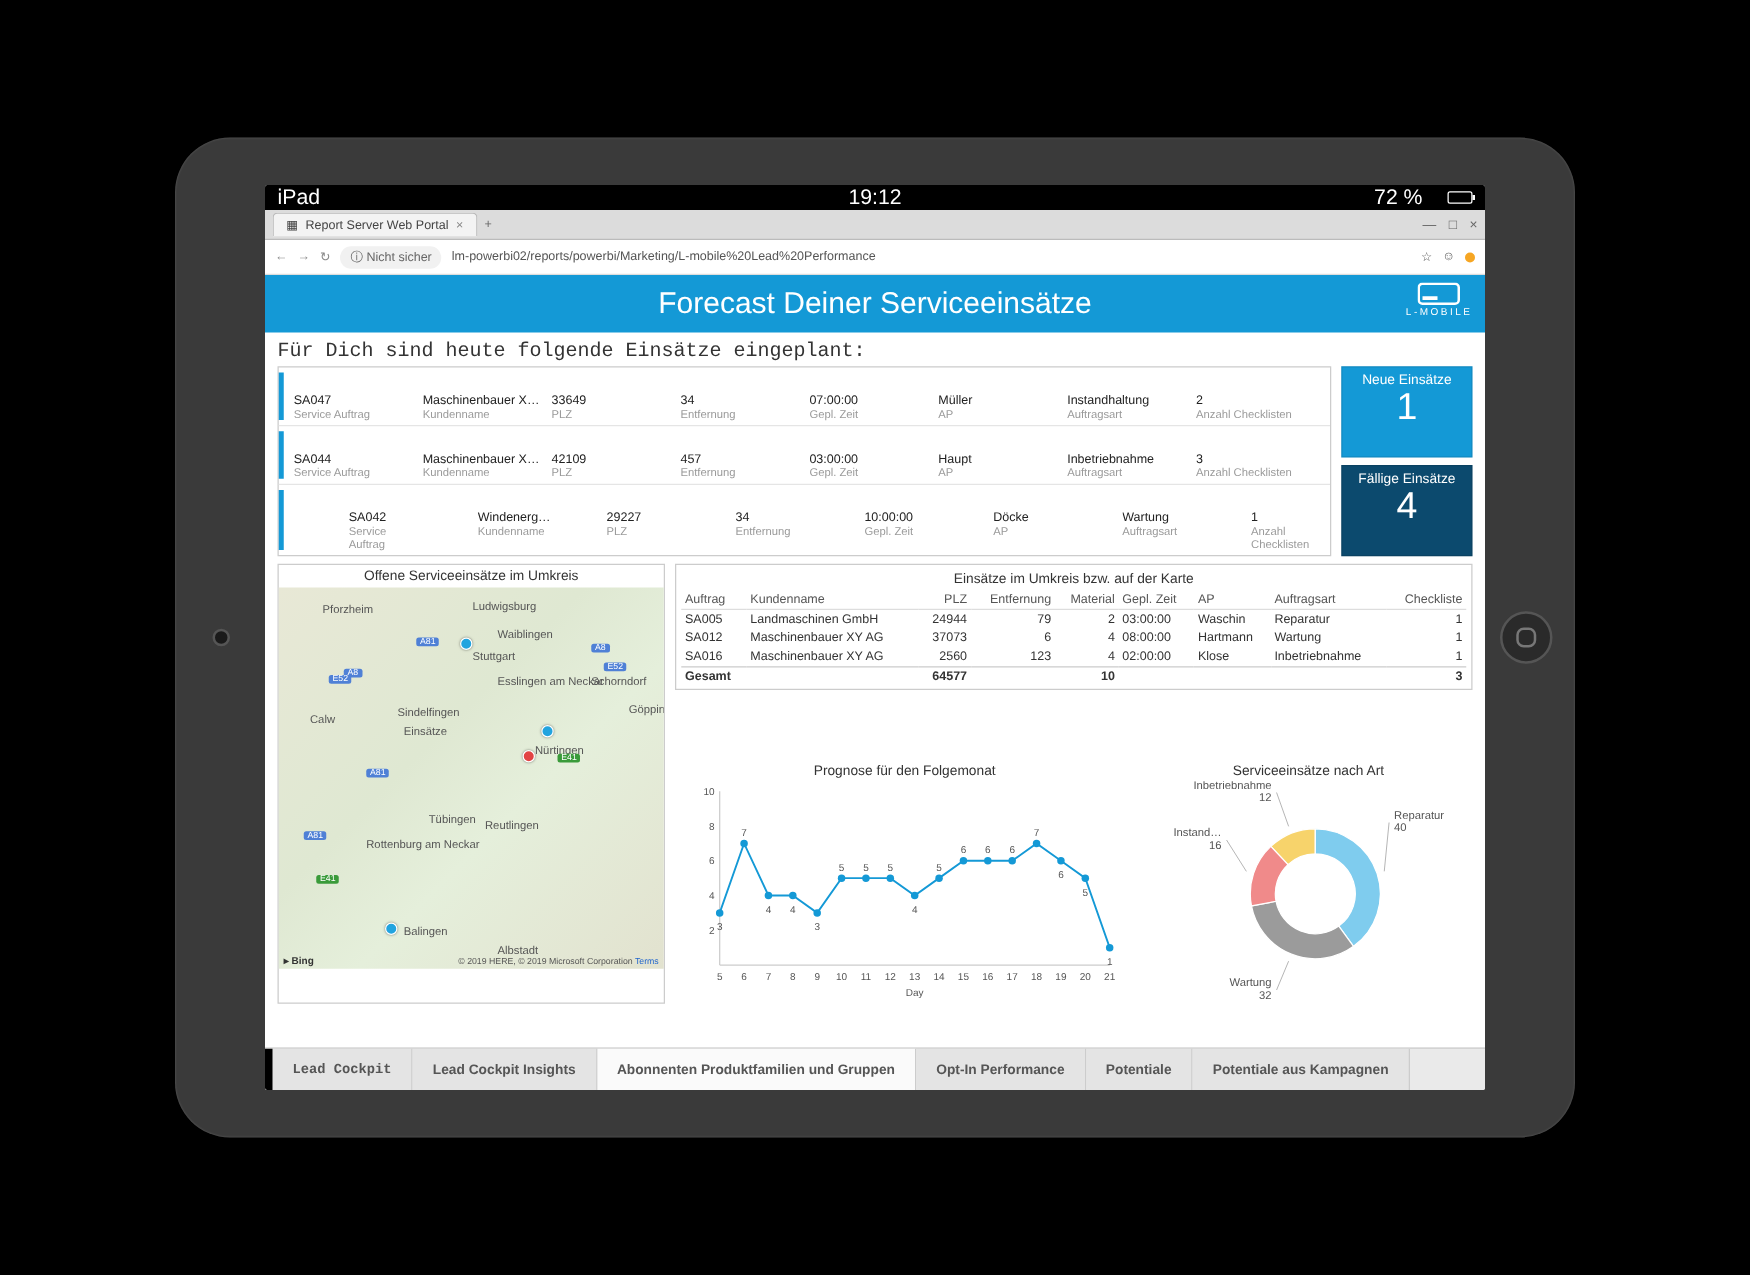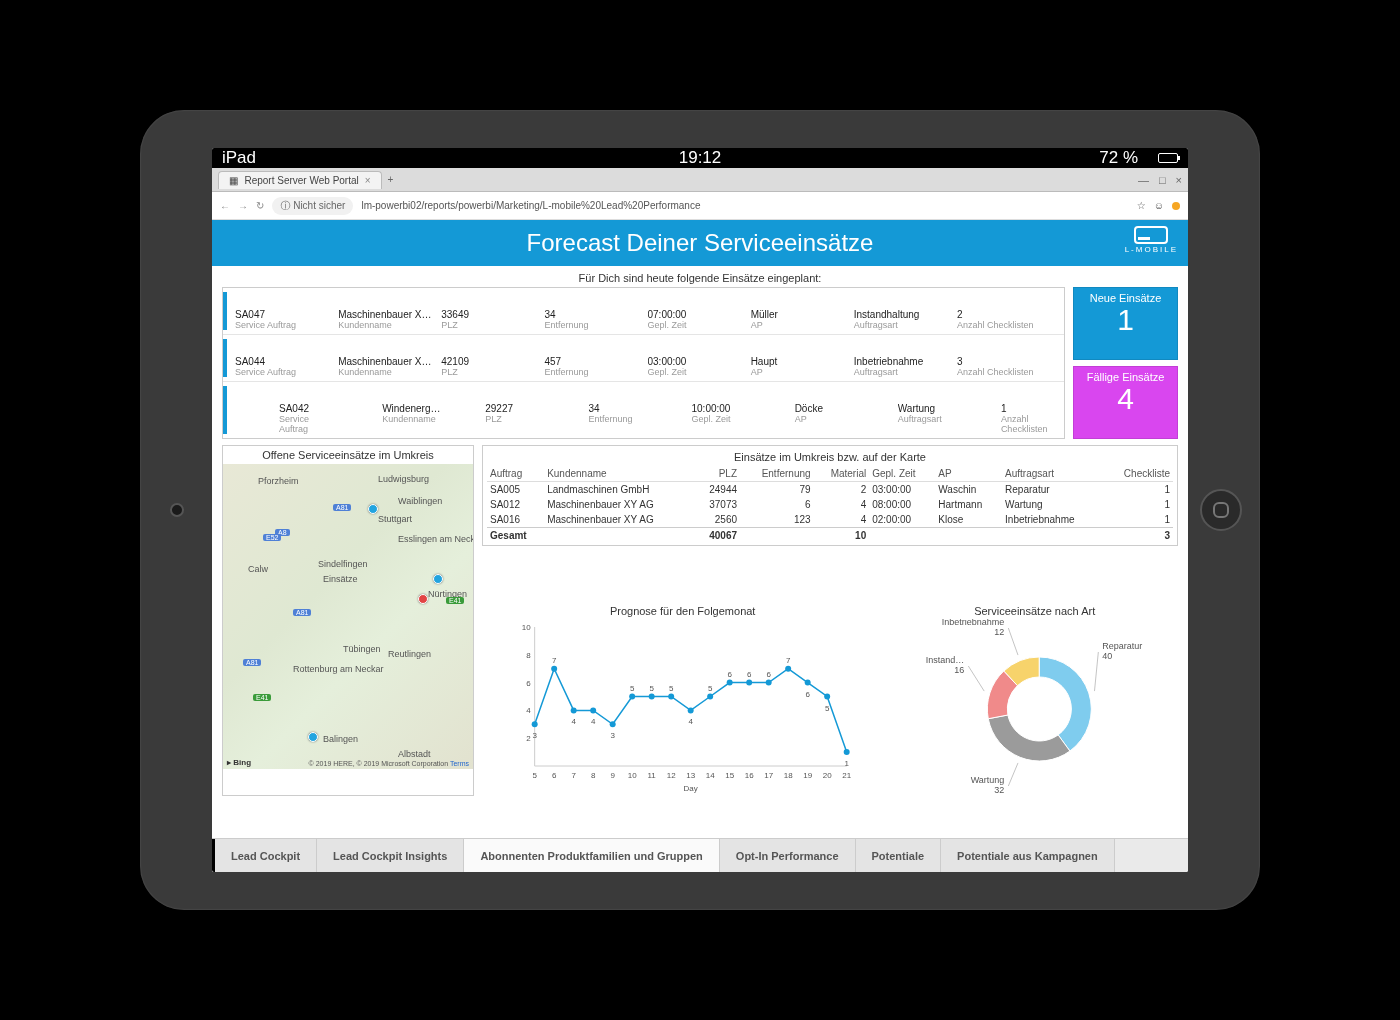--- a/index.html
+++ b/index.html
@@ -24,37 +24,37 @@
 .nav-icon{color:#888;}
 .url-chip{background:#f1f1f1;border-radius:10px;padding:2px 8px;color:#666;}
 .url-right{margin-left:auto;display:flex;align-items:center;gap:8px;}
 .dot-orange{width:8px;height:8px;border-radius:50%;background:#f6a623;}
 .content{flex:1;display:flex;flex-direction:column;overflow:hidden;}
 .header-band{background:#1499d6;color:#fff;height:46px;display:flex;align-items:center;justify-content:center;position:relative;}
 .header-band h1{font-weight:300;font-size:24px;}
 .logo-box{position:absolute;right:10px;top:6px;text-align:center;color:#fff;font-size:8px;letter-spacing:2px;}
 .logo-box svg{display:block;margin:0 auto 1px;}
 .main-grid{padding:6px 10px 0;font-size:10px;color:#333;flex:1;overflow:hidden;}
-.today-title{text-align:center;font-size:11px;margin-bottom:3px;}
+.today-title{font-size:16px;margin-bottom:3px;font-family:Liberation Mono, monospace;}
 .top-row{display:flex;gap:8px;}
 .plan-box{flex:1;border:1px solid #ccc;}
 .plan-row{display:flex;border-bottom:1px solid #e5e5e5;padding:4px 4px 4px 0;}
 .plan-row:last-child{border-bottom:none;gap:44px;}
 .blue-bar{width:4px;background:#1499d6;margin-right:8px;}
 .plan-col{flex:1;min-width:0;margin-top:17px;}
 .val{color:#222;font-size:10px;white-space:nowrap;overflow:hidden;text-overflow:ellipsis;}
 .lab{color:#9a9a9a;font-size:9px;}
 .kpi-col{width:105px;display:flex;flex-direction:column;gap:6px;}
 .kpi{color:#fff;text-align:center;padding:4px 0 2px;flex:1;border:1px solid rgba(0,0,0,.1);}
 .kpi.blue{background:#1499d6;}
-.kpi.red{background:#d946ef;}
+.kpi.red{background:#0c4a6e;}
 .kpi .t{font-size:11px;}
 .kpi .n{font-size:30px;line-height:1.05;}
 .mid-row{display:flex;gap:8px;margin-top:6px;}
-.map-panel{width:252px;border:1px solid #ccc;}
+.map-panel{width:310px;border:1px solid #ccc;}
 .panel-title{text-align:center;font-size:11px;padding:3px 0;}
 .map-body{height:305px;background:linear-gradient(135deg,#e8e8d6 0%,#dfe8d2 40%,#e5efdb 60%,#e2e2cf 100%);position:relative;overflow:hidden;}
 .city{position:absolute;font-size:9px;color:#555;white-space:nowrap;}
 .pin{position:absolute;width:10px;height:10px;border-radius:50%;border:1px solid #fff;box-shadow:0 0 2px rgba(0,0,0,.5);}
 .pin.blue{background:#22a4df;}
 .pin.red{background:#e24444;}
 .road{position:absolute;font-size:7px;background:#4f80d6;color:#fff;padding:0 3px;border-radius:2px;}
 .road.green{background:#3a9b3a;}
 .map-attr{position:absolute;bottom:2px;left:4px;font-size:8px;font-weight:bold;}
 .map-copy{position:absolute;bottom:2px;right:4px;font-size:7px;color:#555;}
@@ -67,21 +67,21 @@
 .data-tbl .r{text-align:right;}
 .data-tbl tfoot td{font-weight:bold;border-top:1px solid #ccc;}
 .charts-row{display:flex;gap:8px;margin-top:14px;flex:1;}
 .chart-box{position:relative;}
 .chart-box.line{flex:1.4;}
 .chart-box.donut{flex:1;}
 .chart-title{text-align:center;font-size:11px;margin-bottom:2px;}
 .bottom-tabs{height:34px;background:#eaeaea;border-top:1px solid #ccc;display:flex;margin-top:auto;}
 .btab{border-right:1px solid #ccc;padding:0 16px;display:flex;align-items:center;font-size:11px;font-weight:600;color:#555;background:#e4e4e4;}
 .btab.active{background:#fafafa;}
-.btab:first-child{border-left:3px solid #000000;}
+.btab:first-child{border-left:6px solid #000000;font-family:Liberation Mono, monospace;}
 .dlabel{font-size:8px;fill:#555;}
 .seg-lab{font-size:9px;fill:#555;}
 </style>
 </head>
 <body>
 
 <div class="ipad-frame">
   <div class="camera"></div>
   <div class="home-btn"></div>
   <div class="screen">
@@ -344,21 +344,21 @@
                       <td class="">02:00:00</td>
                       <td class="">Klose</td>
                       <td class="">Inbetriebnahme</td>
                       <td class="r">1</td>
                     </tr>
                   </tbody>
                   <tfoot>
                     <tr>
                       <td>Gesamt</td>
                       <td></td>
-                      <td class="r">40067</td>
+                      <td class="r">64577</td>
                       <td></td>
                       <td class="r">10</td>
                       <td></td>
                       <td></td>
                       <td></td>
                       <td class="r">3</td>
                     </tr>
                   </tfoot>
                 </table>
             </div>

